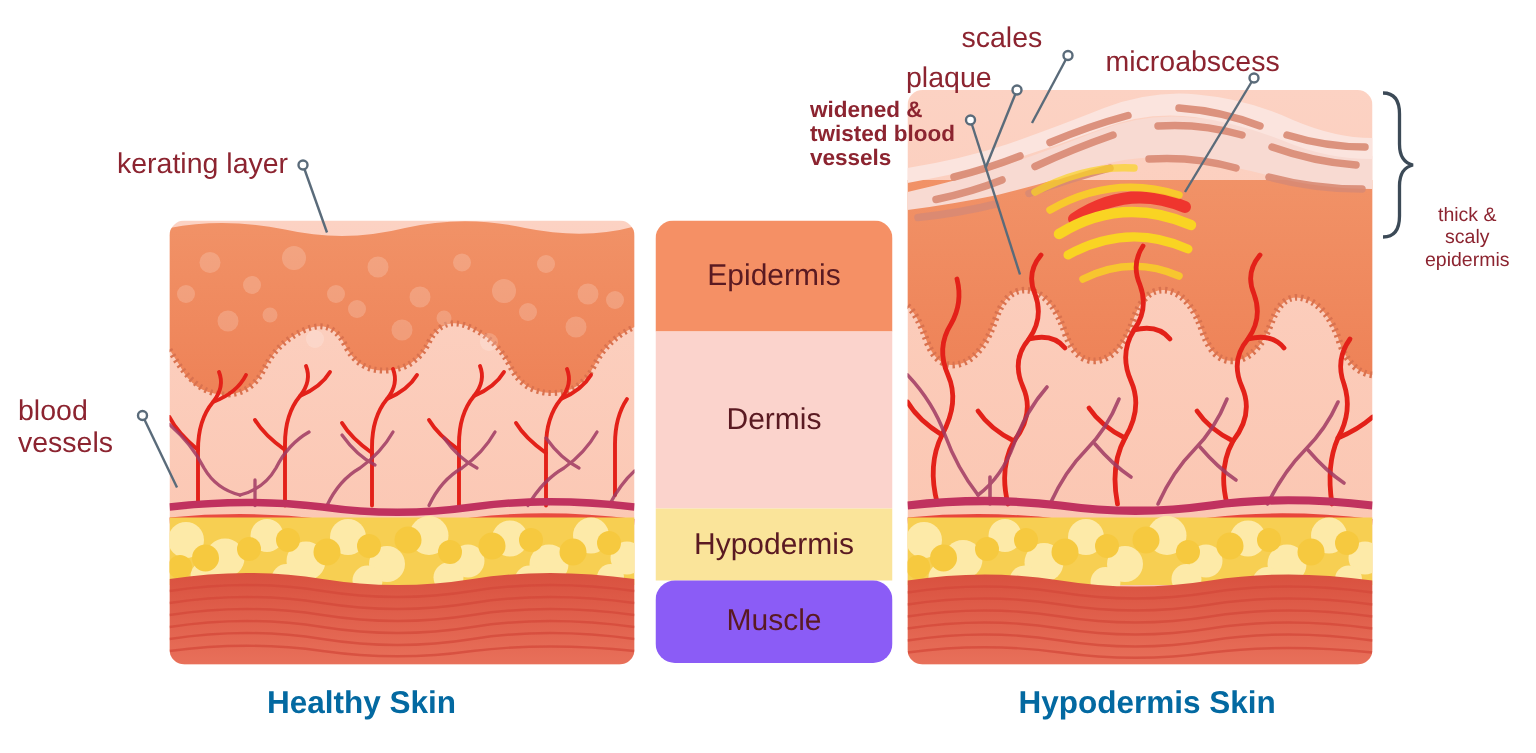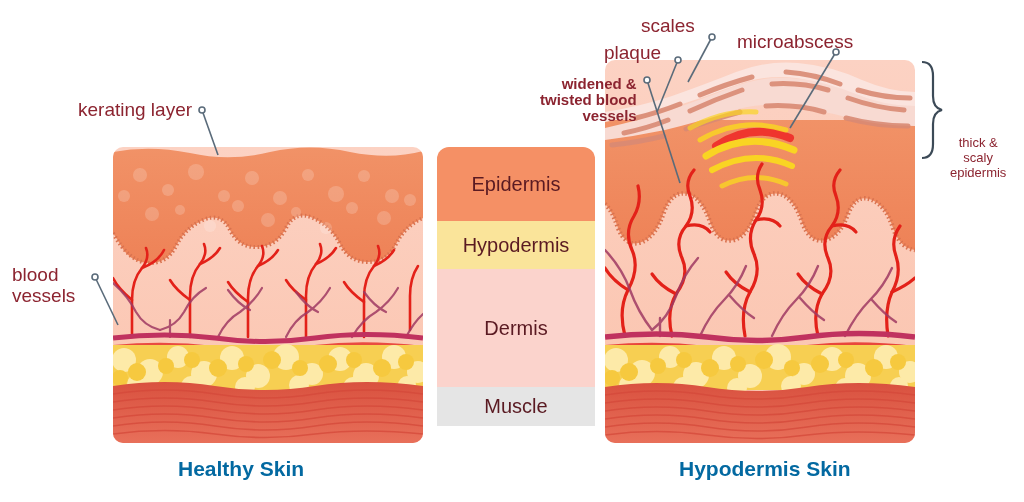--- a/index.html
+++ b/index.html
@@ -32,42 +32,42 @@
     line-height: 1.08;
     white-space: pre;
   }
   .anno.small { font-size: 15px; font-weight: bold; line-height: 1.05; }
   .anno.tiny { font-size: 13px; line-height: 1.15; color: #8C2430; }
 
   #anno-kerating { left: 78px; top: 100px; }
   #anno-blood { left: 12px; top: 265px; text-align: left; }
   #anno-scales { left: 641px; top: 4px; margin-top: 12px; }
   #anno-plaque { left: 604px; top: 43px; }
-  #anno-widened { left: 540px; top: 76px; text-align: right; }
+  #anno-widened { left: 540px; top: 66px; text-align: left; }
   #anno-micro { left: 737px; top: 32px; }
   #anno-thick { left: 950px; top: 89px; text-align: center; margin-top: 47px; }
 
   .legend-card {
     position: absolute;
     left: 437px; top: 147px;
     width: 158px; height: 295px;
     border-radius: 12px;
     overflow: hidden;
     box-shadow: 0 0 0 0 rgba(0,0,0,0);
   }
   .legend-band {
     display: flex; align-items: center; justify-content: center;
     font-size: 20px;
     color: #5A1A22;
     width: 100%;
   }
   .lb-epidermis { height: 74px; background: #F59065; }
   .lb-dermis   { height: 118px; background: #FBD3CC; }
   .lb-hypo     { height: 48px; background: #FAE49A; }
-  .lb-muscle   { height: 39px; background: #e5e5e5; }
+  .lb-muscle   { height: 55px; background: #8b5cf6; border-radius: 13px; }
 
   svg.layer { position: absolute; left: 0; top: 0; }
 </style>
 </head>
 <body>
 
 <div id="stage">
 
   <svg class="layer" width="1024" height="502" viewBox="0 0 1024 502">
     <defs>
@@ -361,25 +361,25 @@
     </g>
 
     <path d="M922 62 Q 933 62 933 76 L933 96 Q 933 108 942 110 Q 933 112 933 124 L933 144
              Q 933 158 922 158" fill="none" stroke="#3C4A57" stroke-width="2.2"></path>
   </svg>
 
   <div class="legend-card">
     <div class="legend-band lb-epidermis">
       <span>Epidermis</span>
     </div>
+    <div class="legend-band lb-dermis">
+      <span>Dermis</span>
+    </div>
     <div class="legend-band lb-hypo">
       <span>Hypodermis</span>
-    </div>
-    <div class="legend-band lb-dermis">
-      <span>Dermis</span>
     </div>
     <div class="legend-band lb-muscle">
       <span>Muscle</span>
     </div>
   </div>
 
   <div class="anno" id="anno-kerating">kerating layer</div>
   <div class="anno" id="anno-blood">blood
 vessels</div>
   <div class="anno" id="anno-scales">scales</div>

